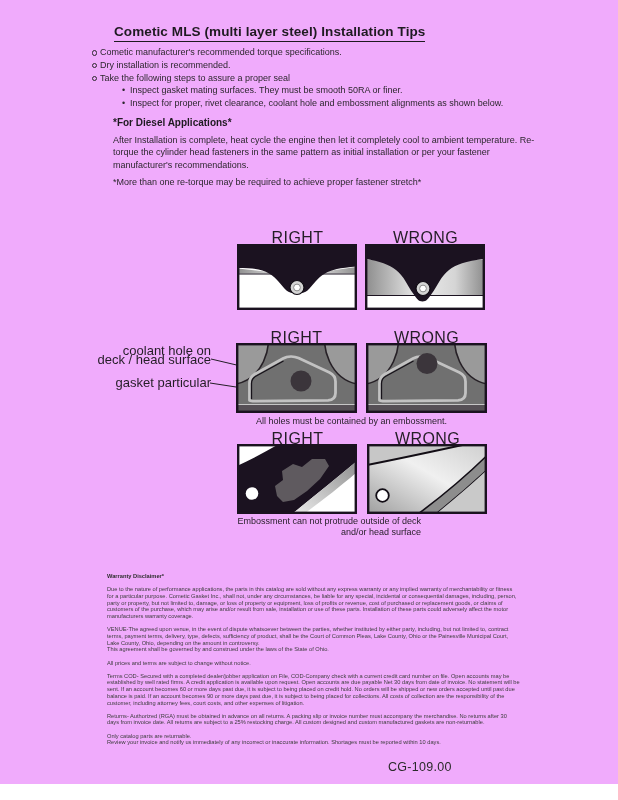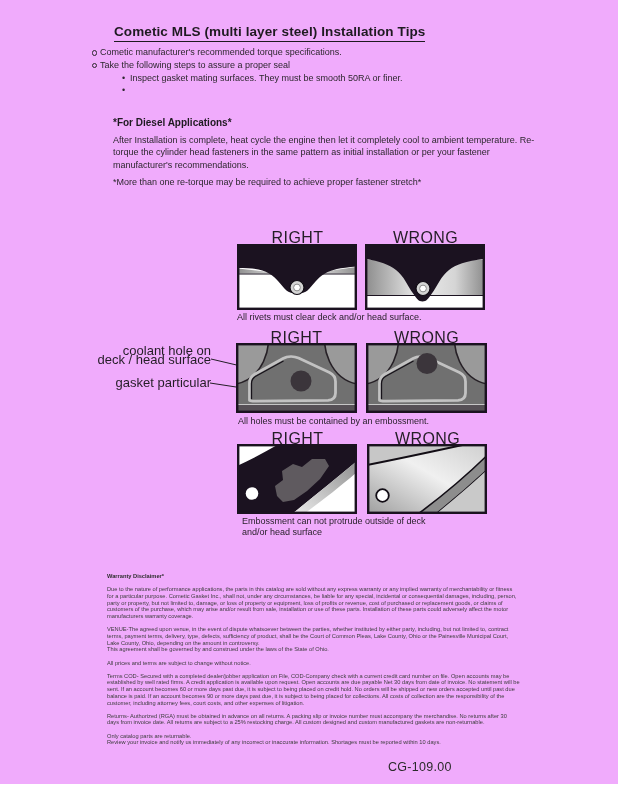--- a/index.html
+++ b/index.html
@@ -42,23 +42,24 @@
 </style>
 </head>
 <body>
 
 <div class="page">
 
   <h1 class="title">Cometic MLS (multi layer steel) Installation Tips</h1>
 
   <div class="tips">
     <div class="tip-line"><span class="ring"></span><span>Cometic manufacturer's recommended torque specifications.</span></div>
+    <div class="tip-line"><span class="ring"></span><span>Dry installation is recommended.</span></div>
     <div class="tip-line"><span class="ring"></span><span>Take the following steps to assure a proper seal</span></div>
     <div class="tip-line tip-sub"><span class="dot">•</span><span>Inspect gasket mating surfaces.  They must be smooth 50RA or finer.</span></div>
-    <div class="tip-line tip-sub"><span class="dot">•</span></div>
+    <div class="tip-line tip-sub"><span class="dot">•</span><span>Inspect for proper, rivet clearance, coolant hole and embossment alignments as shown below.</span></div>
   </div>
 
   <div class="diesel">
     <h2>*For Diesel Applications*</h2>
     <p>After Installation is complete, heat cycle the engine then let it completely cool to ambient temperature. Re-torque the cylinder head fasteners in the same pattern as initial installation or per your fastener manufacturer's recommendations.</p>
     <p>*More than one re-torque may be required to achieve proper fastener stretch*</p>
   </div>
 
   <div class="fig-label" style="left:237px;top:229px;">RIGHT</div>
   <div class="fig-label" style="left:365px;top:229px;">WRONG</div>
@@ -95,21 +96,20 @@
     </defs>
     <rect x="0" y="0" width="120" height="66" fill="#ffffff"></rect>
     <rect x="0" y="16" width="120" height="35.5" fill="url(#gw2)"></rect>
     <line x1="0" y1="51.5" x2="120" y2="51.5" stroke="#1b1220" stroke-width="1.2"></line>
     <path d="M0,0 H120 V15 C100,17 91,20.5 84,26 C76,32 72.5,42 66.5,50 C63,54.8 61.5,57.5 57.5,57.5 C53.5,57.5 52,54.8 48.5,50 C42.5,42 39,32 31,26 C24,20.5 15,17 0,15 Z" fill="#1b1220"></path>
     <circle cx="58" cy="44.5" r="7" fill="#d4d4d4" stroke="#0f0a12" stroke-width="1.2"></circle>
     <circle cx="58" cy="44.5" r="3.4" fill="#ffffff" stroke="#8a8a8a" stroke-width="1"></circle>
     <rect x="1.2" y="1.2" width="117.6" height="63.6" fill="none" stroke="#1b1220" stroke-width="2.4"></rect>
   </svg>
 
-  <div class="fig-caption" style="left:237px;top:312px;">All rivets must clear deck and/or head surface.</div>
 
   <div class="fig-label" style="left:236px;top:329px;">RIGHT</div>
   <div class="fig-label" style="left:366px;top:329px;">WRONG</div>
 
   <div class="callout" style="top:346px;">
     <div>coolant hole on</div>
     <div>deck / head surface</div>
   </div>
   <div class="callout" style="top:378px;">gasket particular</div>
 
@@ -135,21 +135,21 @@
     <path d="M0,41 C13,38.5 22,30 27.5,18.5 C30.5,12 32,5.5 32.5,0 L88.5,0 C89,5.5 90.5,12 93.5,18.5 C99,30 108,38.5 121,41 L121,70 L0,70 Z" fill="#707070"></path>
     <path d="M0,41 C13,38.5 22,30 27.5,18.5 C30.5,12 32,5.5 32.5,0 M88.5,0 C89,5.5 90.5,12 93.5,18.5 C99,30 108,38.5 121,41" stroke="#262026" stroke-width="1.6" fill="none"></path>
     <rect x="0" y="61.5" width="121" height="8.5" fill="#565056"></rect>
     <line x1="0" y1="61.5" x2="121" y2="61.5" stroke="#c6c6c6" stroke-width="1"></line>
     <path d="M13.5,57.5 L13.5,40 C13.5,36 15.5,33 19,31 L47,15.5 C51.5,13 58,13 62.5,15 L93.5,29.5 C97.5,31.5 99.5,34.5 99.5,38.5 L99.5,50 C99.5,54.5 96.5,57 92,57.3 L20,58.2 C16,58.2 13.5,58 13.5,57.5 Z" fill="none" stroke="#c2c2c2" stroke-width="2.8"></path>
     <path d="M15.5,56 L15.5,40.5 C15.5,37.5 17,35 19.8,33.3 L47.5,18" stroke="#17131a" stroke-width="1.3" fill="none"></path>
     <circle cx="61" cy="20.5" r="10.5" fill="#3b353b"></circle>
     <rect x="1.2" y="1.2" width="118.6" height="67.6" fill="none" stroke="#1b1220" stroke-width="2.4"></rect>
   </svg>
 
-  <div class="fig-caption" style="left:238px;top:416px;">All holes must be contained by an embossment.</div>
+  <div class="fig-caption" style="left:256px;top:416px;">All holes must be contained by an embossment.</div>
 
   <div class="fig-label" style="left:237px;top:430px;">RIGHT</div>
   <div class="fig-label" style="left:367px;top:430px;">WRONG</div>
 
   <svg class="fig-box" style="left:237px;top:444px;" width="120" height="70" viewBox="0 0 120 70">
     <defs>
       <linearGradient id="band3" x1="0" y1="1" x2="1" y2="0">
           <stop offset="0" stop-color="#ececec"></stop>
           <stop offset="1" stop-color="#8f8f8f"></stop>
         </linearGradient>
@@ -172,21 +172,21 @@
     </defs>
     <rect x="0" y="0" width="120" height="70" fill="url(#bg3w)"></rect>
     <path d="M0,21 C33,14.5 68,7 100,0 L0,0 Z" fill="#c7c7c7"></path>
     <path d="M0,21 C33,14.5 68,7 100,0" stroke="#120d15" stroke-width="2" fill="none"></path>
     <path d="M51,70 C76,51.5 99,32 120,11.5 L120,26 C101,43.5 85,57 69,70 Z" fill="#8d8d8d" stroke="#120d15" stroke-width="1.6"></path>
     <path d="M69,70 C85,57 101,43.5 120,26 L120,70 Z" fill="#c9c9c9"></path>
     <circle cx="15.5" cy="51.5" r="6.3" fill="#ffffff" stroke="#120d15" stroke-width="1.8"></circle>
     <rect x="1.2" y="1.2" width="117.6" height="67.6" fill="none" stroke="#1b1220" stroke-width="2.4"></rect>
   </svg>
 
-  <div class="fig-caption" style="left:242px;top:516px;width:200px;">Embossment can not protrude outside of deck and/or head surface</div>
+  <div class="fig-caption" style="left:221px;top:516px;width:200px;text-align:right;">Embossment can not protrude outside of deck and/or head surface</div>
 
   <div class="legal">
     <h3>Warranty Disclaimer*</h3>
     <p>Due to the nature of performance applications, the parts in this catalog are sold without any express warranty or any implied warranty of merchantability or fitness for a particular purpose.  Cometic Gasket Inc., shall not, under any circumstances, be liable for any special, incidental or consequential damages, including, person, party or property, but not limited to, damage, or loss of property or equipment, loss of profits or revenue, cost of purchased or replacement goods, or claims of customers of the purchase, which may arise and/or result from sale, installation or use of these parts.  Installation of these parts could adversely affect the motor manufacturers warranty coverage.</p>
     <p class="tight">VENUE-The agreed upon venue, in the event of dispute whatsoever between the parties, whether instituted by either party, including, but not limited to, contract terms, payment terms, delivery, type, defects, sufficiency of product, shall be the Court of Common Pleas, Lake County, Ohio or the Painesville Municipal Court, Lake County, Ohio, depending on the amount in controversy.</p>
     <p>This agreement shall be governed by and construed under the laws of the State of Ohio.</p>
     <p>All prices and terms are subject to change without notice.</p>
     <p>Terms COD- Secured with a completed dealer/jobber application on File, COD-Company check with a current credit card number on file.  Open accounts may be established by well rated firms.  A credit application is available upon request.  Open accounts are due payable Net 30 days from date of invoice.  No statement will be sent.  If an account becomes 60 or more days past due, it is subject to being placed on credit hold.  No orders will be shipped or new orders accepted until past due balance is paid.  If an account becomes 90 or more days past due, it is subject to being placed for collections.  All costs of collection are the responsibility of the customer, including attorney fees, court costs, and other expenses of litigation.</p>
     <p>Returns- Authorized (RGA) must be obtained in advance on all returns.  A packing slip or invoice number must accompany the merchandise.  No returns after 30 days from invoice date.  All returns are subject to a 25% restocking charge.  All custom designed and custom manufactured gaskets are non-returnable.</p>
     <p class="tight">Only catalog parts are returnable.</p>

